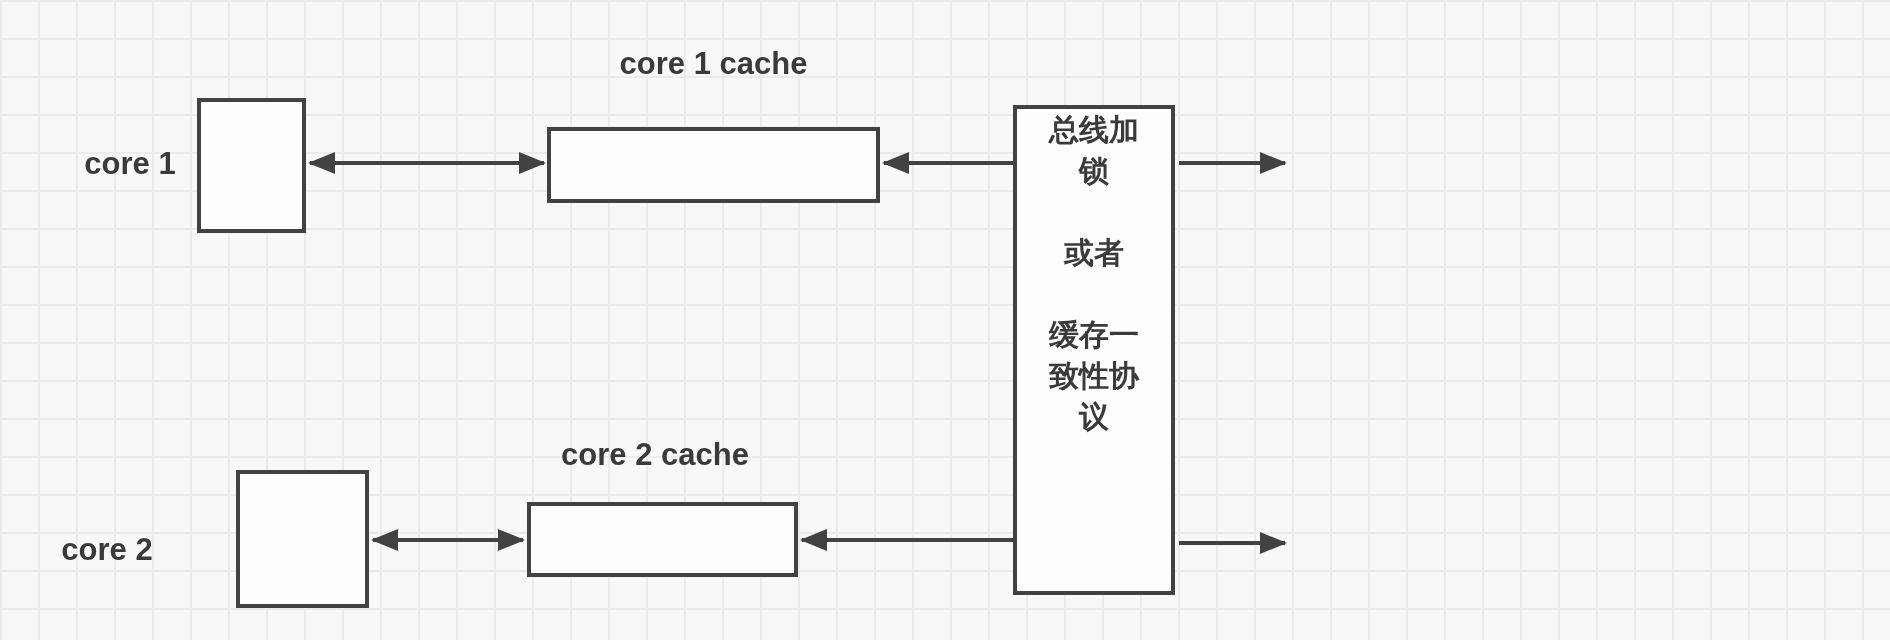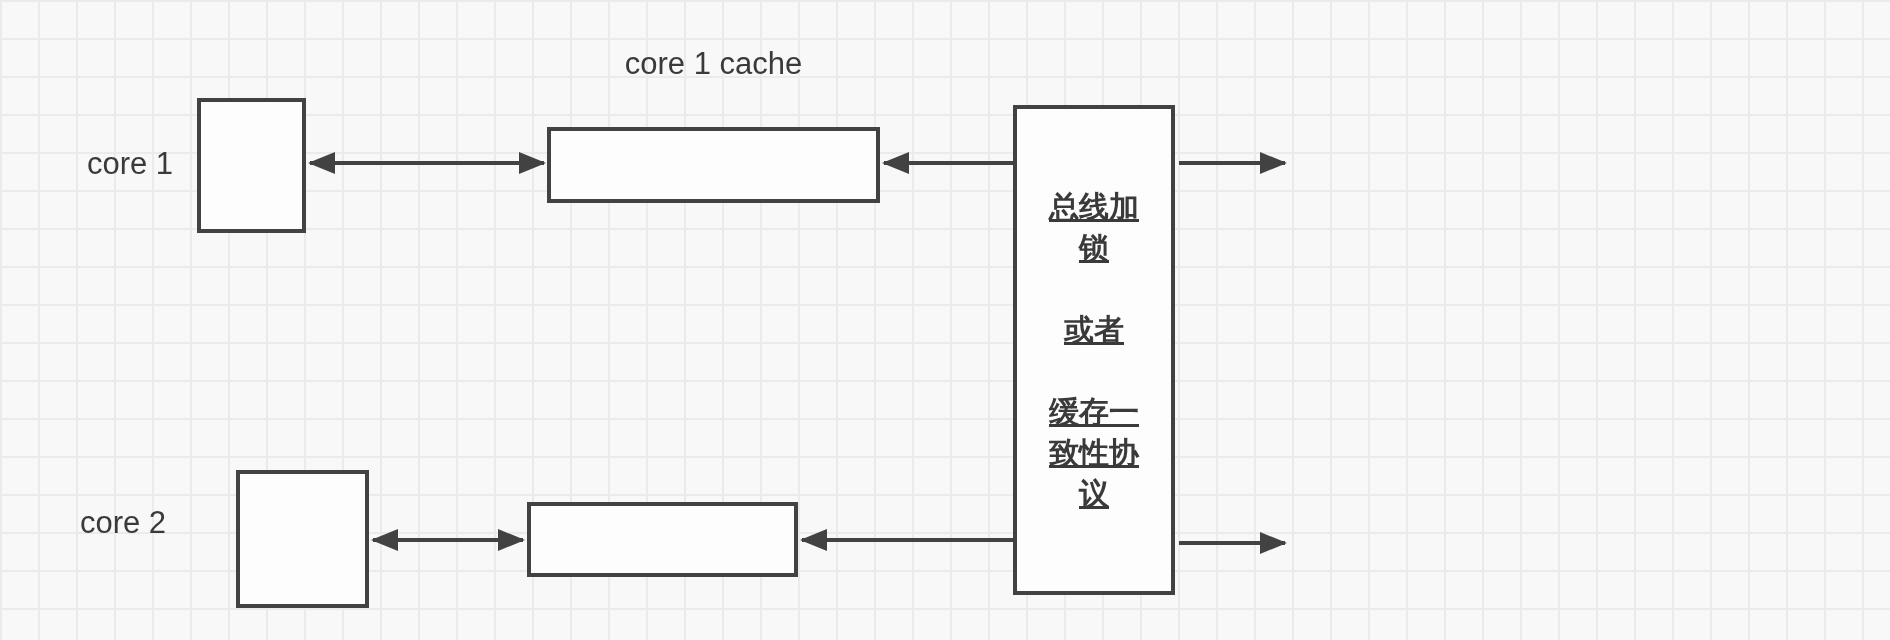--- a/index.html
+++ b/index.html
@@ -19,42 +19,42 @@
     color:#3a3a3a;
   }
   .node{
     position:absolute;
     box-sizing:border-box;
     background:#fdfdfd;
     border:4px solid #424242;
   }
   .lbl{
     position:absolute;
-    font-weight:normal;
+    font-weight:bold;
     font-size:31px;
     line-height:36px;
     color:#3a3a3a;
     text-align:center;
     white-space:nowrap;
   }
   .arrow{position:absolute;height:22px;}
   .arrow .shaft{
     position:absolute;left:2px;right:2px;top:50%;
     height:4px;margin-top:-2px;background:#424242;
   }
   .head{
     position:absolute;top:50%;margin-top:-11px;
     width:0;height:0;
     border-top:11px solid transparent;
     border-bottom:11px solid transparent;
   }
   .head-left{left:0;border-right:27px solid #424242;}
   .head-right{right:0;border-left:27px solid #424242;}
   .busbox{
-    display:flex;align-items:center;justify-content:center;text-decoration:underline;
+    display:flex;justify-content:center;
   }
   .bustext{
     width:100px;
     font-weight:bold;
     font-size:30px;
     line-height:41px;
     text-align:center;
     white-space:pre-wrap;
     word-break:break-all;
     color:#3a3a3a;
@@ -90,30 +90,31 @@
   <div class="arrow" style="left:882px;top:152px;width:133px;">
     <div class="shaft"></div>
     <div class="head head-left"></div>
   </div>
 
   <div class="arrow" style="left:1177px;top:152px;width:110px;">
     <div class="shaft"></div>
     <div class="head head-right"></div>
   </div>
 
-  <div class="lbl" style="left:55px;top:505px;width:104px;margin-left:16px;">core 2</div>
+  <div class="lbl" style="left:55px;top:532px;width:104px;">core 2</div>
 
   <div class="node" style="left:236px;top:470px;width:133px;height:138px;"></div>
 
   <div class="arrow" style="left:371px;top:529px;width:154px;">
     <div class="shaft"></div>
     <div class="head head-left"></div>
     <div class="head head-right"></div>
   </div>
 
+  <div class="lbl" style="left:520px;top:437px;width:270px;">core 2 cache</div>
 
   <div class="node" style="left:527px;top:502px;width:271px;height:75px;"></div>
 
   <div class="arrow" style="left:800px;top:529px;width:215px;">
     <div class="shaft"></div>
     <div class="head head-left"></div>
   </div>
 
   <div class="arrow" style="left:1177px;top:532px;width:110px;">
     <div class="shaft"></div>

